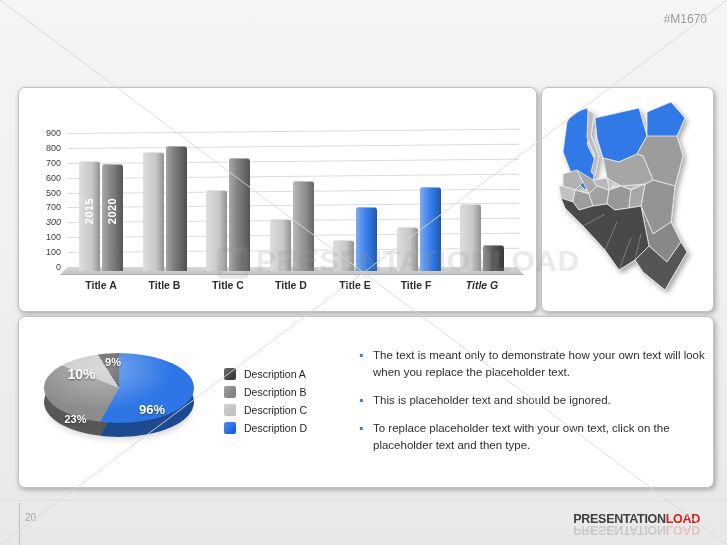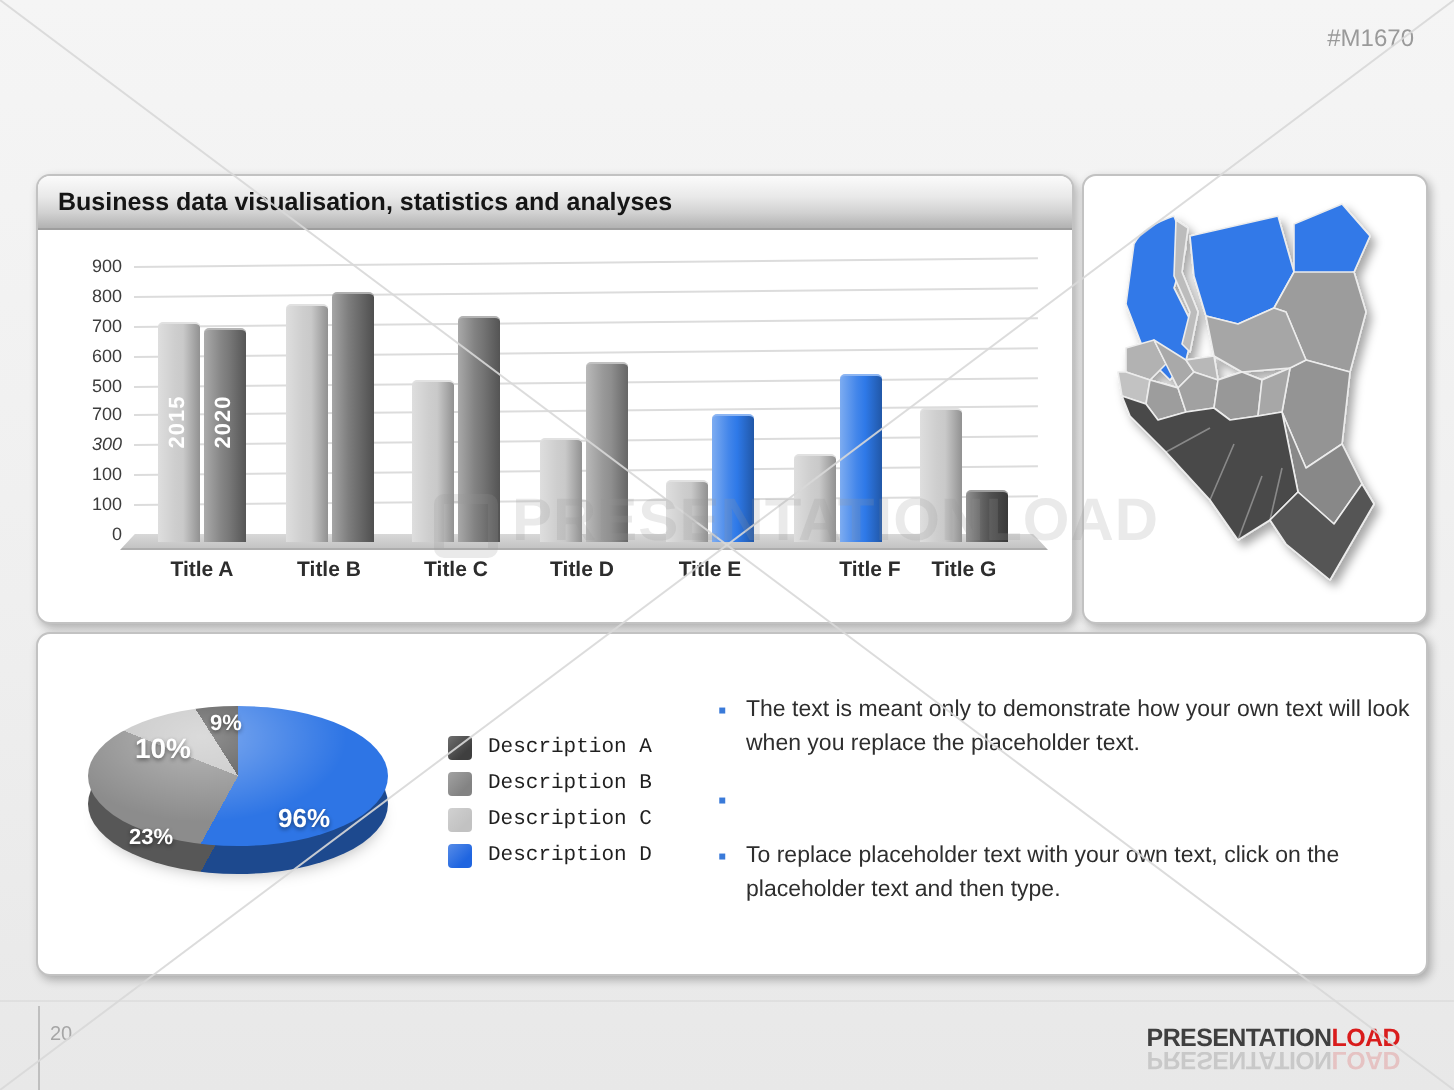--- a/index.html
+++ b/index.html
@@ -36,21 +36,21 @@
   
   .panel-map{left:541px;top:87px;width:171px;height:223px;}
   .panel-map svg{position:absolute;left:5px;top:4px;}
 
   
   .panel-text{left:18px;top:316px;width:694px;height:170px;}
   #pie{position:absolute;left:25px;top:36px;width:150px;height:100px;}
   .pie-ellipse{position:absolute;left:0;width:150px;height:70px;border-radius:50%;}
   .pie-shadow{position:absolute;left:6px;top:26px;width:140px;height:58px;border-radius:50%;background:rgba(0,0,0,.28);filter:blur(4px);}
   .pie-label{position:absolute;color:#fff;font-weight:bold;text-shadow:0 1px 2px rgba(0,0,0,.45);transform:translate(-50%,-50%);}
-  #pie-legend{position:absolute;left:205px;top:50px;font-family:Liberation Mono, monospace;}
+  #pie-legend{position:absolute;left:205px;top:50px;}
   .legend-row{display:flex;align-items:center;height:13px;margin-bottom:5px;}
   .legend-swatch{width:12px;height:12px;border-radius:2px;margin-right:8px;flex:0 0 auto;}
   .legend-label{font-size:10.5px;color:#1f1f1f;white-space:nowrap;}
   #bullets{position:absolute;left:340px;top:30px;width:352px;}
   .bullet-item{display:flex;margin-bottom:11px;}
   .bullet-sq{width:14px;flex:0 0 auto;font-size:12px;line-height:17px;}
   .bullet-txt{font-size:11.5px;line-height:17px;color:#2e2e2e;}
 
   
   .footer-line{position:absolute;left:0;right:0;top:500px;height:1px;background:rgba(0,0,0,.04);}
@@ -67,23 +67,20 @@
   .wm-text{position:absolute;left:256px;top:244px;font-size:30px;font-weight:bold;letter-spacing:.5px;color:rgba(150,150,150,.20);}
 </style>
 </head>
 <body>
 
 <div class="slide">
 
   <div class="slide-code">#M1670</div>
 
   <div class="card panel-chart">
-    <div class="panel-header">
-      <span>Business data visualisation, statistics and analyses</span>
-    </div>
     <div id="bar-chart">
         <div class="ytick" style="top: 143px; left: 0px;">0</div>
         <div class="gridline" style="top: 133.111px;"></div>
         <div class="ytick" style="top: 128.111px; left: 0px;">100</div>
         <div class="gridline" style="top: 118.222px;"></div>
         <div class="ytick" style="top: 113.222px; left: 0px;">100</div>
         <div class="gridline" style="top: 103.333px;"></div>
         <div class="ytick" style="top: 98.3333px; left: 0px; font-style: italic;">300</div>
         <div class="gridline" style="top: 88.4444px;"></div>
         <div class="ytick" style="top: 83.4444px; left: 0px;">700</div>
@@ -116,24 +113,24 @@
         <div class="bar" style="left: 202px; width: 21px; top: 39px; height: 112px; background: linear-gradient(90deg, rgb(169, 169, 169) 0%, rgb(130, 130, 130) 40%, rgb(116, 116, 116) 60%, rgb(84, 84, 84) 100%); border-top: 1px solid rgb(179, 179, 179);"></div>
         <div class="cat-label" style="left: 168px;">Title C</div>
         <div class="bar" style="left: 242.5px; width: 21px; top: 100px; height: 51px; background: linear-gradient(90deg, rgb(222, 222, 222) 0%, rgb(206, 206, 206) 40%, rgb(201, 201, 201) 60%, rgb(145, 145, 145) 100%); border-top: 1px solid rgb(225, 225, 225);"></div>
         <div class="bar" style="left: 265.5px; width: 21px; top: 62px; height: 89px; background: linear-gradient(90deg, rgb(185, 185, 185) 0%, rgb(153, 153, 153) 40%, rgb(142, 142, 142) 60%, rgb(102, 102, 102) 100%); border-top: 1px solid rgb(193, 193, 193);"></div>
         <div class="cat-label" style="left: 231px;">Title D</div>
         <div class="bar" style="left: 306px; width: 21px; top: 121px; height: 30px; background: linear-gradient(90deg, rgb(222, 222, 222) 0%, rgb(206, 206, 206) 40%, rgb(201, 201, 201) 60%, rgb(145, 145, 145) 100%); border-top: 1px solid rgb(225, 225, 225);"></div>
         <div class="bar" style="left: 329px; width: 21px; top: 88px; height: 63px; background: linear-gradient(90deg, rgb(125, 172, 241) 0%, rgb(67, 134, 234) 40%, rgb(46, 121, 232) 60%, rgb(33, 87, 167) 100%); border-top: 1px solid rgb(140, 181, 242);"></div>
         <div class="cat-label" style="left: 295px;">Title E</div>
         <div class="bar" style="left: 369.5px; width: 21px; top: 108px; height: 43px; background: linear-gradient(90deg, rgb(222, 222, 222) 0%, rgb(206, 206, 206) 40%, rgb(201, 201, 201) 60%, rgb(145, 145, 145) 100%); border-top: 1px solid rgb(225, 225, 225);"></div>
         <div class="bar" style="left: 392.5px; width: 21px; top: 68px; height: 83px; background: linear-gradient(90deg, rgb(125, 172, 241) 0%, rgb(67, 134, 234) 40%, rgb(46, 121, 232) 60%, rgb(33, 87, 167) 100%); border-top: 1px solid rgb(140, 181, 242);"></div>
-        <div class="cat-label" style="left: 375px; text-align: center;">Title F</div>
+        <div class="cat-label" style="left: 356px; text-align: center;">Title F</div>
         <div class="bar" style="left: 433px; width: 21px; top: 85px; height: 66px; background: linear-gradient(90deg, rgb(222, 222, 222) 0%, rgb(206, 206, 206) 40%, rgb(201, 201, 201) 60%, rgb(145, 145, 145) 100%); border-top: 1px solid rgb(225, 225, 225);"></div>
         <div class="bar" style="left: 456px; width: 21px; top: 126px; height: 25px; background: linear-gradient(90deg, rgb(146, 146, 146) 0%, rgb(97, 97, 97) 40%, rgb(79, 79, 79) 60%, rgb(57, 57, 57) 100%); border-top: 1px solid rgb(158, 158, 158);"></div>
-        <div class="cat-label" style="left: 422px;">Title G</div>
+        <div class="cat-label" style="left: 422px; font-style: italic;">Title G</div>
       </div>
   </div>
 
   <div class="card panel-map">
     <svg width="160" height="214" viewBox="0 0 160 210">
       <defs>
         <filter id="mapshadow" x="-20%" y="-20%" width="140%" height="140%">
           <feDropShadow dx="2.5" dy="3" stdDeviation="2.5" flood-color="#000" flood-opacity="0.35"></feDropShadow>
         </filter>
       </defs>
@@ -207,20 +204,21 @@
           <span class="legend-label">Description D</span>
         </div>
       </div>
     <div id="bullets">
         <div class="bullet-item">
           <span class="bullet-sq" style="color: rgb(58, 122, 217);">▪</span>
           <span class="bullet-txt">The text is meant only to demonstrate how your own text will look when you replace the placeholder text.</span>
         </div>
         <div class="bullet-item">
           <span class="bullet-sq" style="color: rgb(58, 122, 217);">▪</span>
+          <span class="bullet-txt">This is placeholder text and should be ignored.</span>
         </div>
         <div class="bullet-item">
           <span class="bullet-sq" style="color: rgb(58, 122, 217);">▪</span>
           <span class="bullet-txt">To replace placeholder text with your own text, click on the placeholder text and then type.</span>
         </div>
       </div>
   </div>
 
   <div class="footer-line"></div>
   <div class="page-vline"></div>

